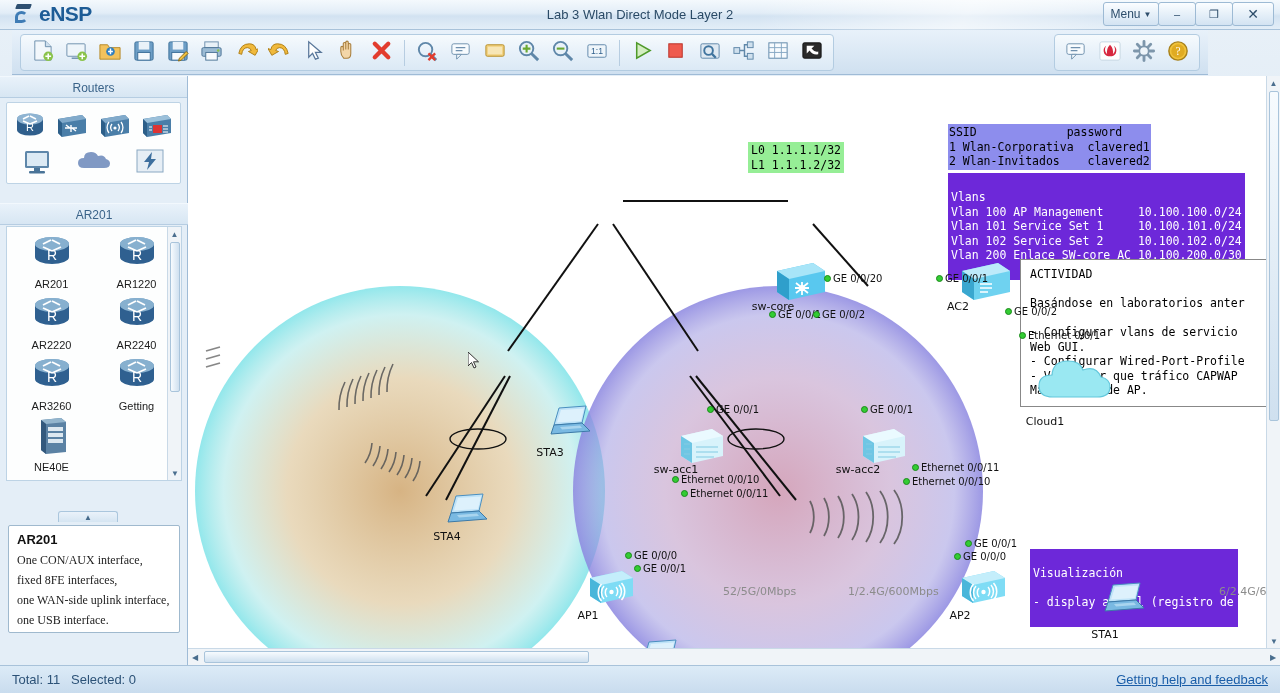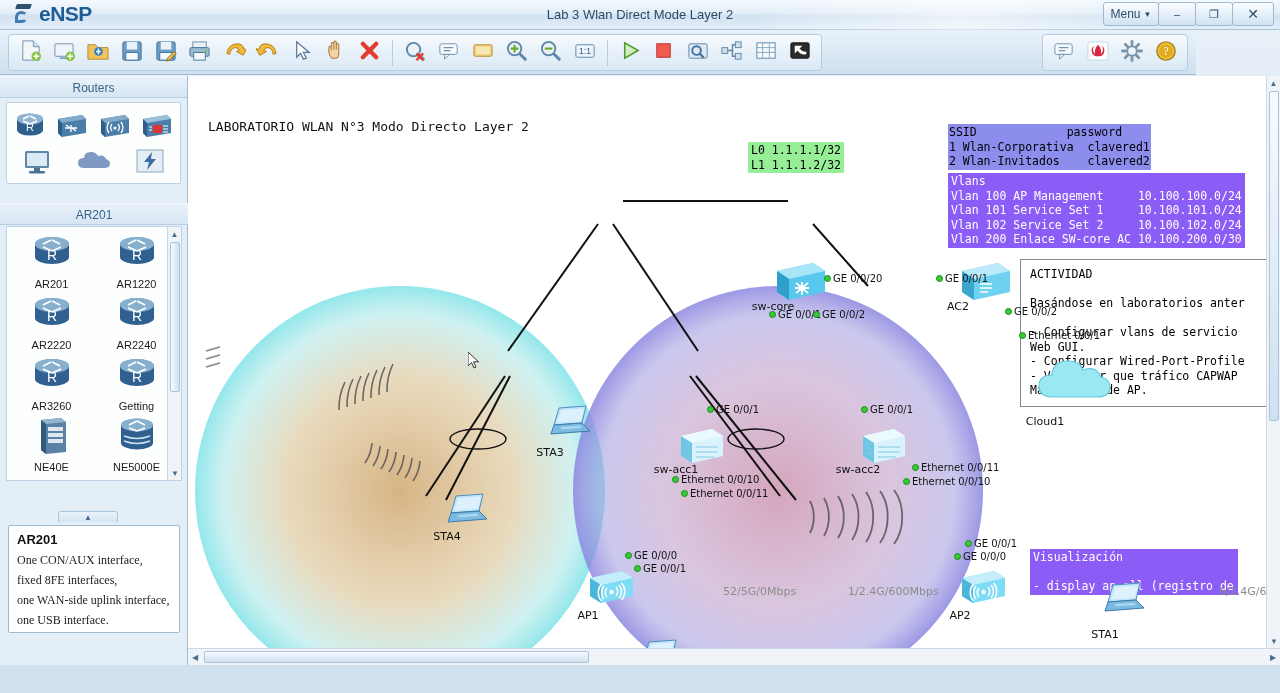--- a/index.html
+++ b/index.html
@@ -42,21 +42,21 @@
     background: linear-gradient(180deg,#fbfdff 0%,#e6f0f9 50%,#d3e3f2 100%);
     border:1px solid #9dbad4; border-radius:3px;
     display:flex; align-items:center; justify-content:center;
     font-size:11px; color:#2d4d6b; cursor:pointer;
   }
   .wbtn.menu { width:56px; font-size:12px;margin-left:28px; }
   .wbtn.close { width:42px; font-size:14px; }
 
   
   .toolbar {
-    position:absolute; left:0; top:30px; width:1196px; height:45px;
+    position:absolute; left:12px; top:30px; width:1196px; height:45px;
     background: linear-gradient(180deg,#e8f1fa 0%,#dce9f5 50%,#cfe0f0 100%);
     border-bottom:1px solid #9fbbd6;
   }
   .tb-group {
     position:absolute; top:4px; height:37px;
     background: linear-gradient(180deg,#f6fafd 0%,#e6f0f9 55%,#dbe9f5 100%);
     border:1px solid #b3cce1; border-radius:4px;
     display:flex; align-items:center; padding:0 4px;
   }
   .tb-left { left:8px; }
@@ -132,21 +132,21 @@
     position:absolute; left:20px; top:43px;
     font-family:"DejaVu Sans Mono", monospace; font-size:13px; color:#111;
     white-space:pre;
   }
   .note {
     position:absolute; font-family:"DejaVu Sans Mono", monospace;
     font-size:11.5px; line-height:14.5px; white-space:pre;
   }
   .note-green { background:#96ee96; color:#000; padding:1px 3px; }
   .note-blue  { background:#8d8ded; color:#000; padding:1px 1px; }
-  .note-black { background:#8b5cf6; color:#fff; padding:1px 3px; }
+  .note-black { background:#6d28d9; color:#fff; padding:17px 3px; }
   .note-white { background:#fff; color:#000; border:1px solid #888; padding:7px 9px; }
 
   .dev { position:absolute; cursor:pointer; }
   .dev-name {
     position:absolute; font-family:"DejaVu Sans", sans-serif; font-size:11px;
     color:#111; white-space:nowrap; text-align:center;
   }
   .iflabel {
     position:absolute; font-family:"DejaVu Sans", sans-serif; font-size:10px;
     color:#111; white-space:nowrap;
@@ -531,30 +531,20 @@
                 <path d="M13 4 L33 2 L38 6 L18 8 Z" fill="#93b5cd"></path>
                 <path d="M18 8 L18 38 L13 34 L13 4 Z" fill="#33597d"></path>
                 <g fill="#dde8f0">
                   <rect x="20" y="11" width="15" height="4"></rect>
                   <rect x="20" y="17" width="15" height="4"></rect>
                   <rect x="20" y="23" width="15" height="4"></rect>
                 </g>
               </svg></div>
             <div class="mlabel">NE40E</div>
           </div>
-          <div class="modelcell">
-            <div><svg width="48" height="40" viewBox="0 0 48 40">
-                <ellipse cx="24" cy="9" rx="16" ry="6.5" fill="#6f9ec4"></ellipse>
-                <path d="M8 9 v18 a16 6.5 0 0 0 32 0 V9z" fill="#2f6090"></path>
-                <ellipse cx="24" cy="9" rx="16" ry="6.5" fill="#87b0cf"></ellipse>
-                <path d="M16 9 l8 -4 M24 5 l8 4 M16 12 l8 3 M32 12 l-8 3" stroke="#fff" stroke-width="1.6" fill="none"></path>
-                <path d="M11 20 q13 5 26 0 M11 25 q13 5 26 0" stroke="#cfe3f2" stroke-width="1.4" fill="none"></path>
-              </svg></div>
-            <div class="mlabel">NE5000E</div>
-          </div>
         </div>
       <div class="vscroll">
         <div class="arrow">▲</div>
         <div class="thumb"></div>
         <div class="arrow" style="position:absolute;bottom:0;left:0;width:14px;">▼</div>
       </div>
     </div>
 
     <div class="collapse-tab">
       <span>▲</span>
@@ -632,21 +622,20 @@
           <path d="M622 425 a18 26 0 0 1 0 32"></path>
             <path d="M636 422 a20 29 0 0 1 0 38"></path>
           <path d="M650 420 a22 31 0 0 1 0 42"></path>
             <path d="M664 418 a23 33 0 0 1 0 46"></path>
           <path d="M678 416 a24 35 0 0 1 0 50"></path>
             <path d="M692 415 a25 36 0 0 1 0 52"></path>
           <path d="M706 414 a26 37 0 0 1 0 54"></path>
         </g>
       </svg>
 
-      <div class="lab-title">LABORATORIO WLAN N°3 Modo Directo Layer 2</div>
 
       <div id="notes-layer">
           <div class="note note-green" style="left: 560px; top: 66px;">L0 1.1.1.1/32
 L1 1.1.1.2/32</div>
           <div class="note note-blue" style="left: 760px; top: 48px;">SSID             password
 1 Wlan-Corporativa  clavered1
 2 Wlan-Invitados    clavered2</div>
           <div class="note note-black" style="left: 760px; top: 97px;">Vlans
 Vlan 100 AP Management     10.100.100.0/24
 Vlan 101 Service Set 1     10.100.101.0/24
@@ -819,13 +808,21 @@
       <div class="sb-thumb" style="position:absolute;top:15px;left:2px;width:10px;height:330px;"></div>
       <div class="sb-arrow" style="position:absolute;bottom:0;left:0;width:14px;height:14px;">▼</div>
     </div>
     <div class="canv-hscroll">
       <div class="sb-arrow" style="position:absolute;left:0;top:0;width:14px;height:16px;">◀</div>
       <div class="sb-thumb" style="position:absolute;left:16px;top:2px;width:385px;height:12px;"></div>
       <div class="sb-arrow" style="position:absolute;right:0;top:0;width:14px;height:16px;">▶</div>
     </div>
   </div>
 
+  <div class="statusbar">
+    <div class="status-text">
+      <span>Total: 11</span>
+      &nbsp;
+      <span>Selected: 0</span>
+    </div>
+    <div class="help-link">Getting help and feedback</div>
+  </div>
 </div>
 
 </body></html>

